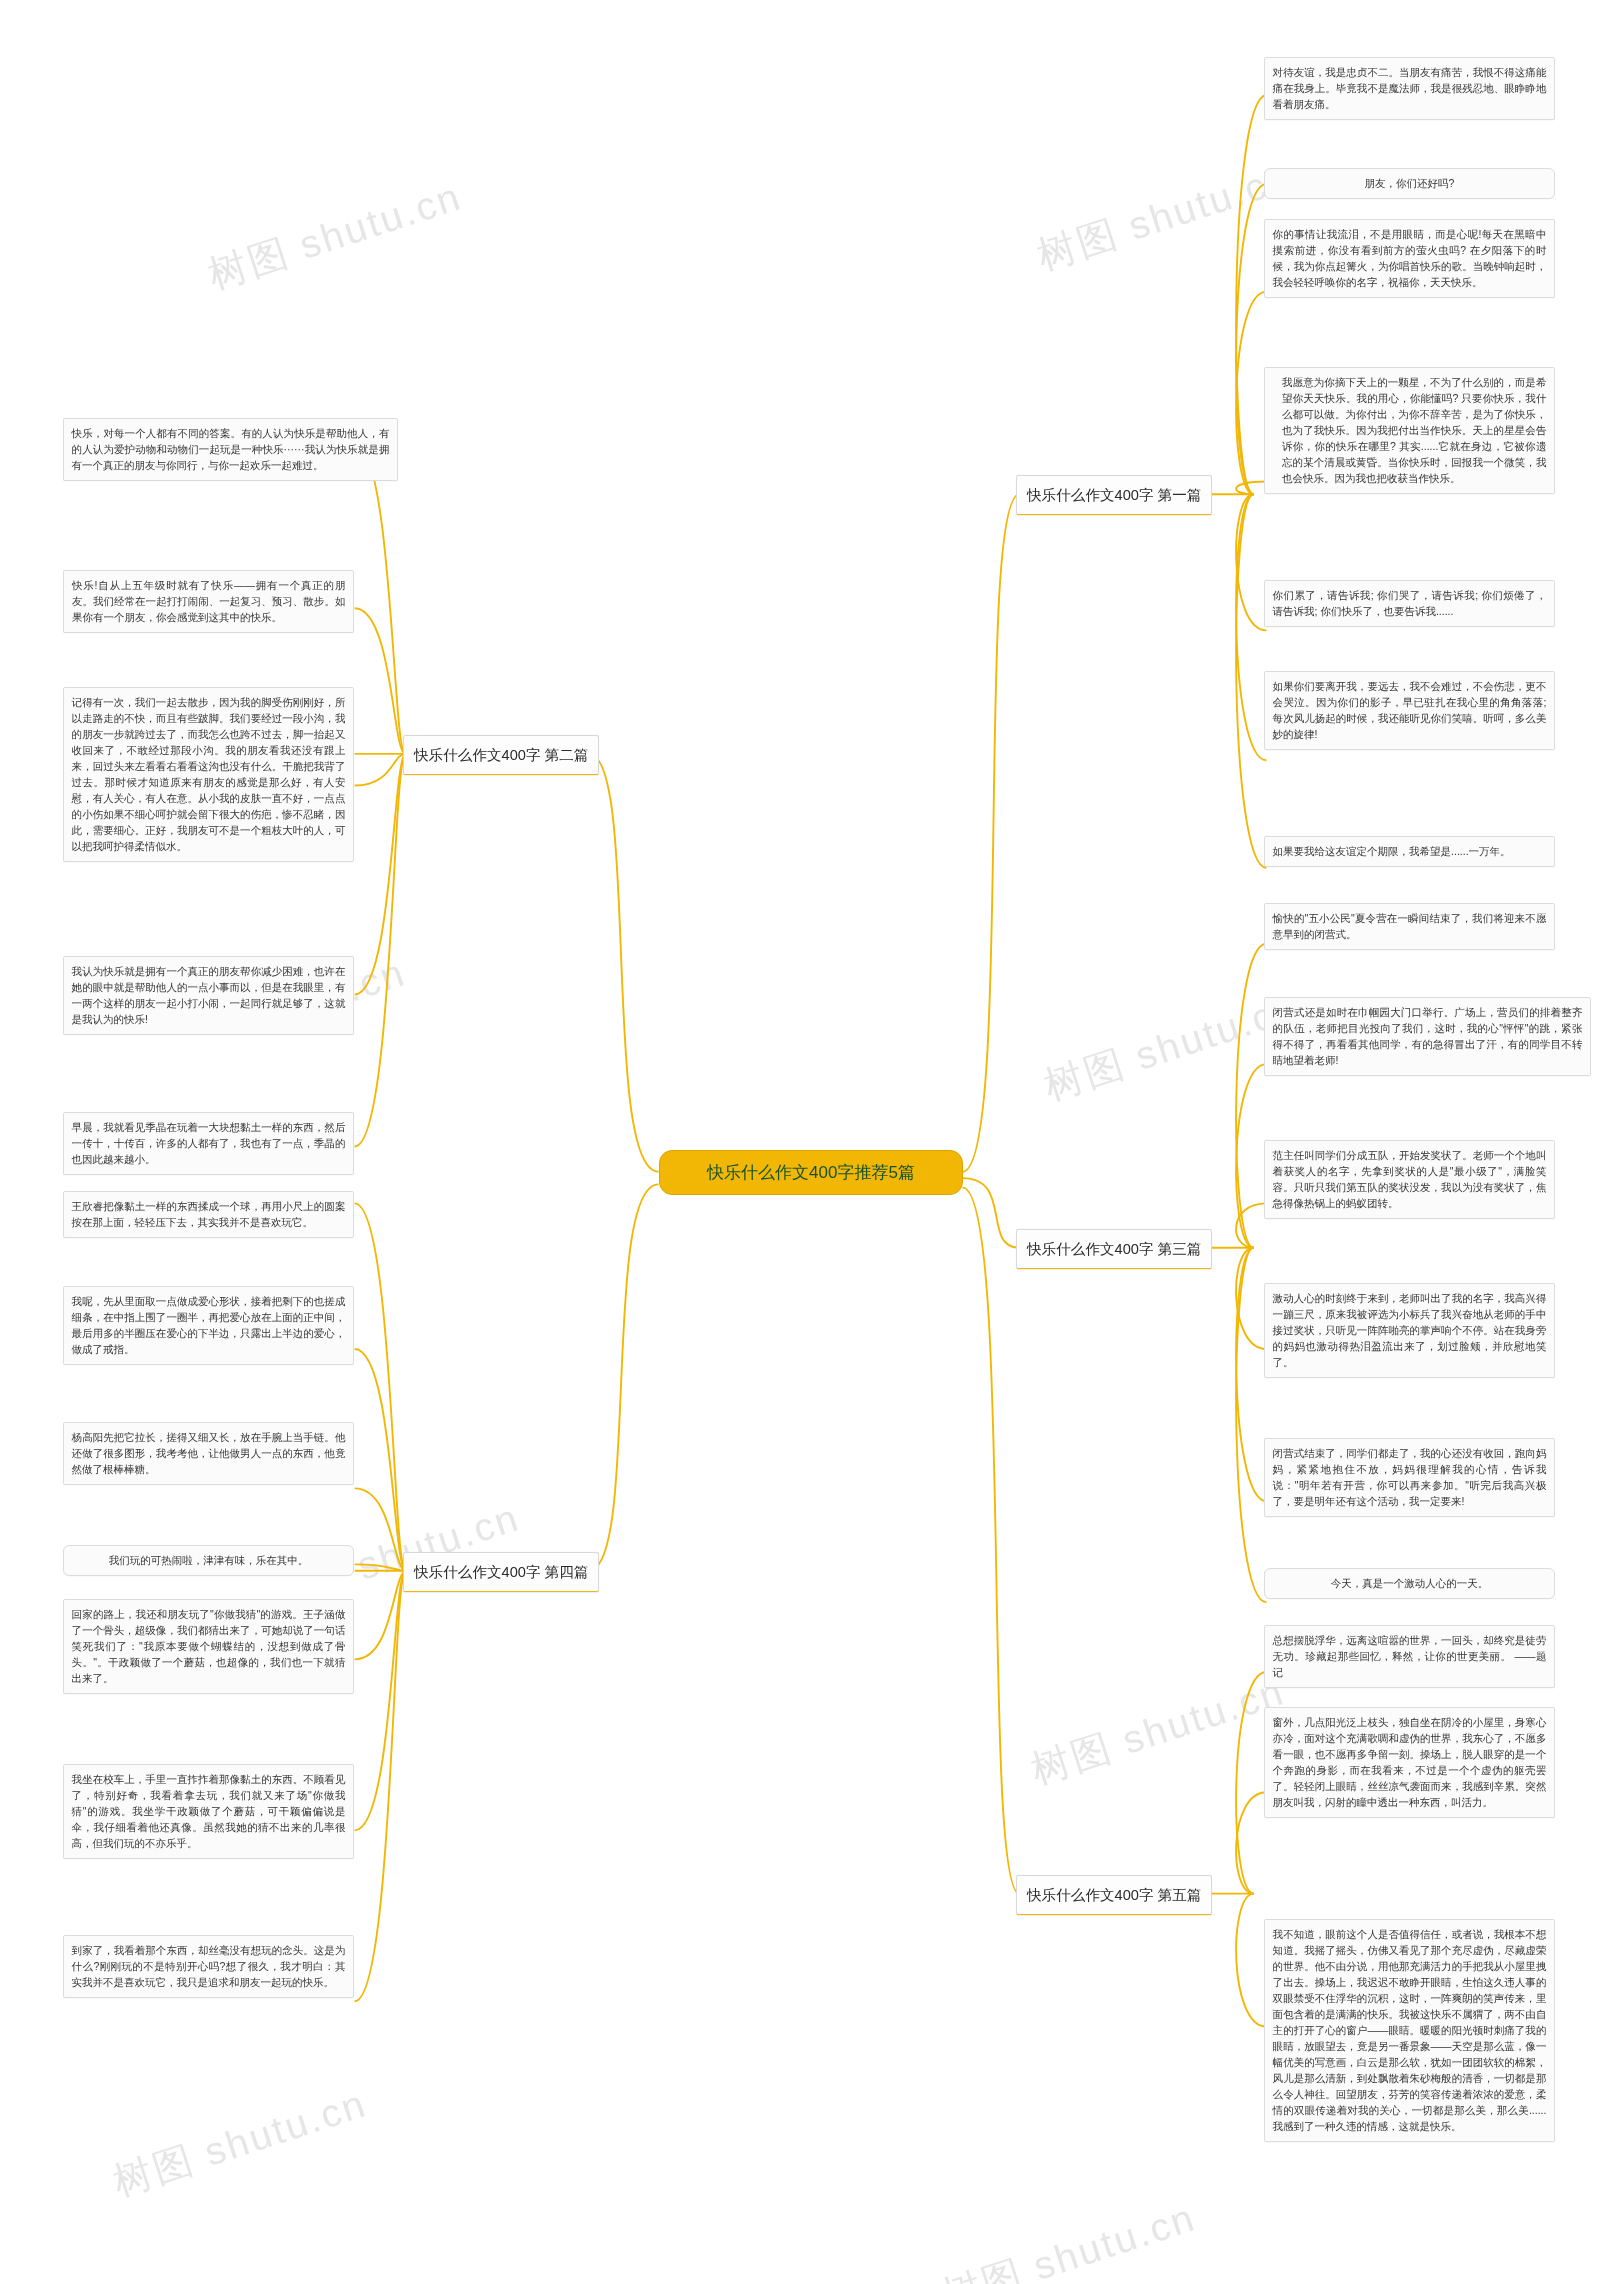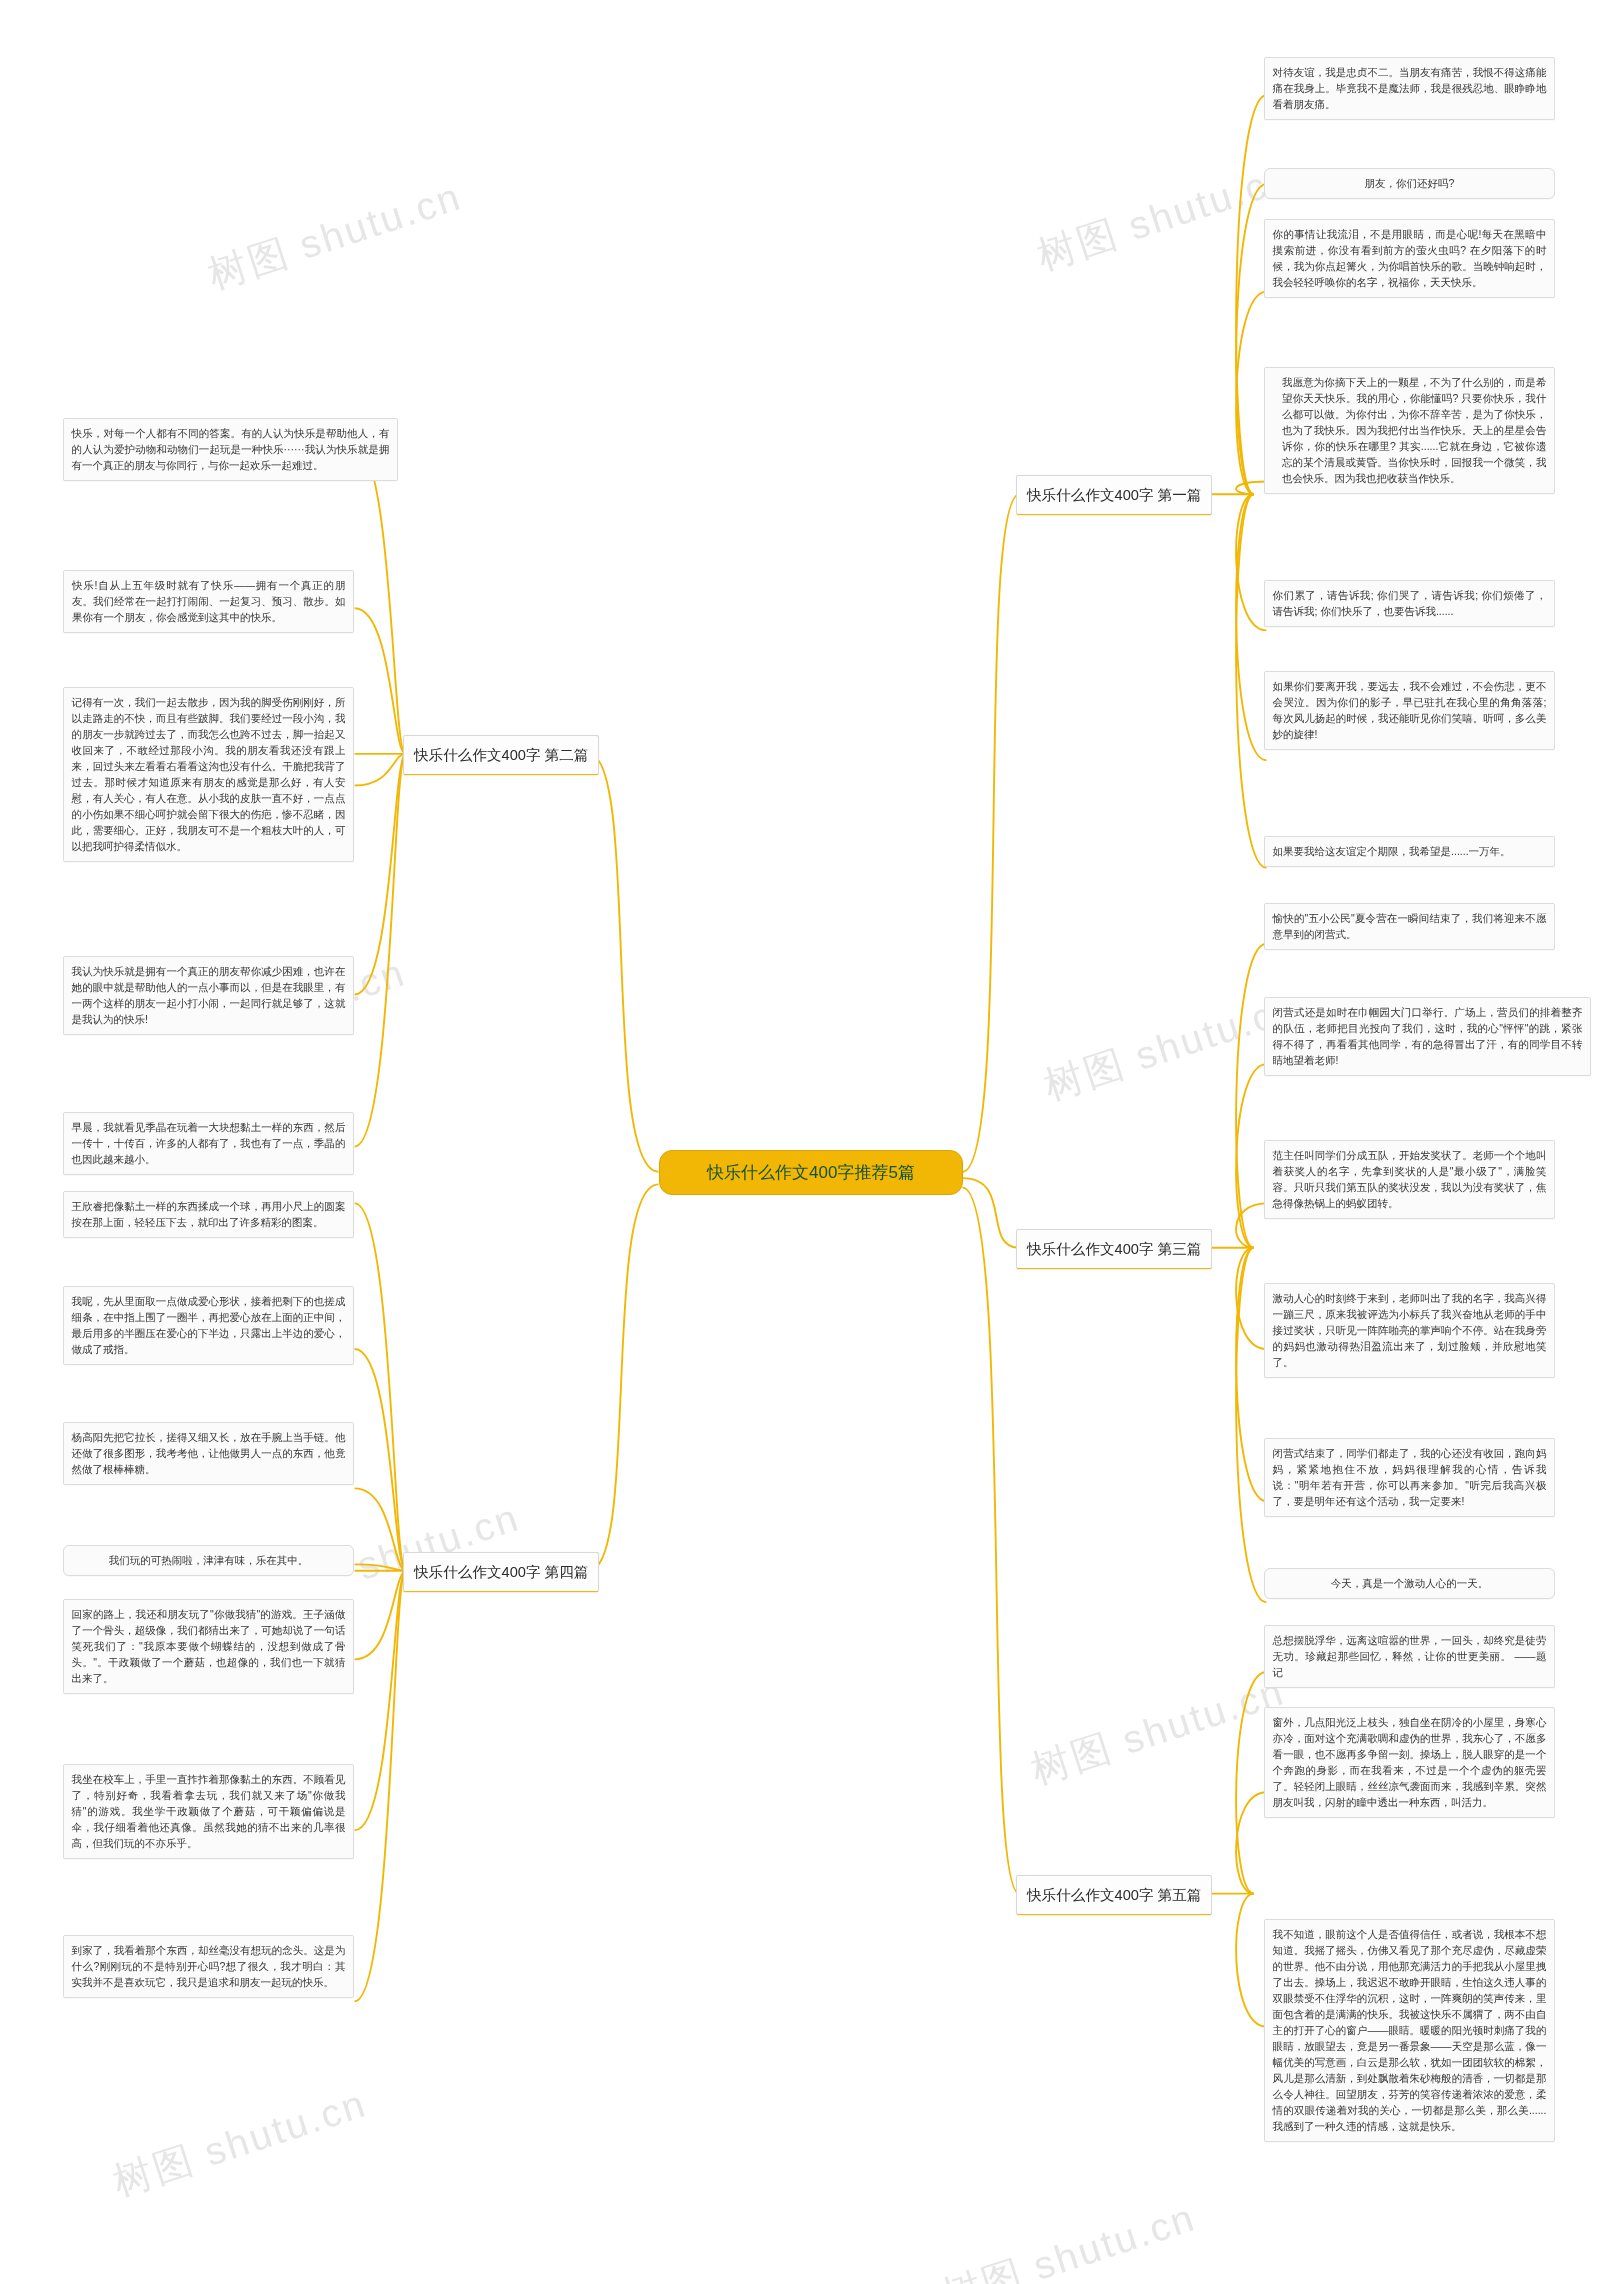--- a/index.html
+++ b/index.html
@@ -153,21 +153,21 @@
   <div class="branch" style="left:403px;top:1552px;">快乐什么作文400字 第四篇</div>
   <div class="branch" style="left:1016px;top:475px;">快乐什么作文400字 第一篇</div>
   <div class="branch" style="left:1016px;top:1229px;">快乐什么作文400字 第三篇</div>
   <div class="branch" style="left:1016px;top:1875px;">快乐什么作文400字 第五篇</div>
 
   <div class="leaf" style="left:63px;top:418px;width:335px;">快乐，对每一个人都有不同的答案。有的人认为快乐是帮助他人，有的人认为爱护动物和动物们一起玩是一种快乐······我认为快乐就是拥有一个真正的朋友与你同行，与你一起欢乐一起难过。</div>
   <div class="leaf" style="left:63px;top:570px;width:291px;padding-left:8px;">快乐!自从上五年级时就有了快乐——拥有一个真正的朋友。我们经常在一起打打闹闹、一起复习、预习、散步。如果你有一个朋友，你会感觉到这其中的快乐。</div>
   <div class="leaf" style="left:63px;top:687px;width:291px;">记得有一次，我们一起去散步，因为我的脚受伤刚刚好，所以走路走的不快，而且有些跛脚。我们要经过一段小沟，我的朋友一步就跨过去了，而我怎么也跨不过去，脚一抬起又收回来了，不敢经过那段小沟。我的朋友看我还没有跟上来，回过头来左看看右看看这沟也没有什么。干脆把我背了过去。那时候才知道原来有朋友的感觉是那么好，有人安慰，有人关心，有人在意。从小我的皮肤一直不好，一点点的小伤如果不细心呵护就会留下很大的伤疤，惨不忍睹，因此，需要细心。正好，我朋友可不是一个粗枝大叶的人，可以把我呵护得柔情似水。</div>
   <div class="leaf" style="left:63px;top:956px;width:291px;">我认为快乐就是拥有一个真正的朋友帮你减少困难，也许在她的眼中就是帮助他人的一点小事而以，但是在我眼里，有一两个这样的朋友一起小打小闹，一起同行就足够了，这就是我认为的快乐!</div>
   <div class="leaf" style="left:63px;top:1112px;width:291px;">早晨，我就看见季晶在玩着一大块想黏土一样的东西，然后一传十，十传百，许多的人都有了，我也有了一点，季晶的也因此越来越小。</div>
-  <div class="leaf" style="left:63px;top:1191px;width:291px;">王欣睿把像黏土一样的东西揉成一个球，再用小尺上的圆案按在那上面，轻轻压下去，就印出了许多精彩的图案。</div>
+  <div class="leaf" style="left:63px;top:1191px;width:291px;">王欣睿把像黏土一样的东西揉成一个球，再用小尺上的圆案按在那上面，轻轻压下去，其实我并不是喜欢玩它。</div>
   <div class="leaf" style="left:63px;top:1286px;width:291px;">我呢，先从里面取一点做成爱心形状，接着把剩下的也搓成细条，在中指上围了一圈半，再把爱心放在上面的正中间，最后用多的半圈压在爱心的下半边，只露出上半边的爱心，做成了戒指。</div>
   <div class="leaf" style="left:63px;top:1422px;width:291px;">杨高阳先把它拉长，搓得又细又长，放在手腕上当手链。他还做了很多图形，我考考他，让他做男人一点的东西，他竟然做了根棒棒糖。</div>
   <div class="leaf one-line" style="left:63px;top:1545px;width:291px;">我们玩的可热闹啦，津津有味，乐在其中。</div>
   <div class="leaf" style="left:63px;top:1599px;width:291px;">回家的路上，我还和朋友玩了"你做我猜"的游戏。王子涵做了一个骨头，超级像，我们都猜出来了，可她却说了一句话笑死我们了："我原本要做个蝴蝶结的，没想到做成了骨头。"。干政颖做了一个蘑菇，也超像的，我们也一下就猜出来了。</div>
   <div class="leaf" style="left:63px;top:1764px;width:291px;">我坐在校车上，手里一直拃拃着那像黏土的东西。不顾看见了，特别好奇，我看着拿去玩，我们就又来了场"你做我猜"的游戏。我坐学干政颖做了个蘑菇，可干颖偏偏说是伞，我仔细看着他还真像。虽然我她的猜不出来的几率很高，但我们玩的不亦乐乎。</div>
   <div class="leaf" style="left:63px;top:1935px;width:291px;">到家了，我看着那个东西，却丝毫没有想玩的念头。这是为什么?刚刚玩的不是特别开心吗?想了很久，我才明白：其实我并不是喜欢玩它，我只是追求和朋友一起玩的快乐。</div>
 
   <div class="leaf" style="left:1264px;top:57px;width:291px;">对待友谊，我是忠贞不二。当朋友有痛苦，我恨不得这痛能痛在我身上。毕竟我不是魔法师，我是很残忍地、眼睁睁地看着朋友痛。</div>
   <div class="leaf one-line" style="left:1264px;top:168px;width:291px;">朋友，你们还好吗?</div>
   <div class="leaf" style="left:1264px;top:219px;width:291px;">你的事情让我流泪，不是用眼睛，而是心呢!每天在黑暗中摸索前进，你没有看到前方的萤火虫吗? 在夕阳落下的时候，我为你点起篝火，为你唱首快乐的歌。当晚钟响起时，我会轻轻呼唤你的名字，祝福你，天天快乐。</div>

